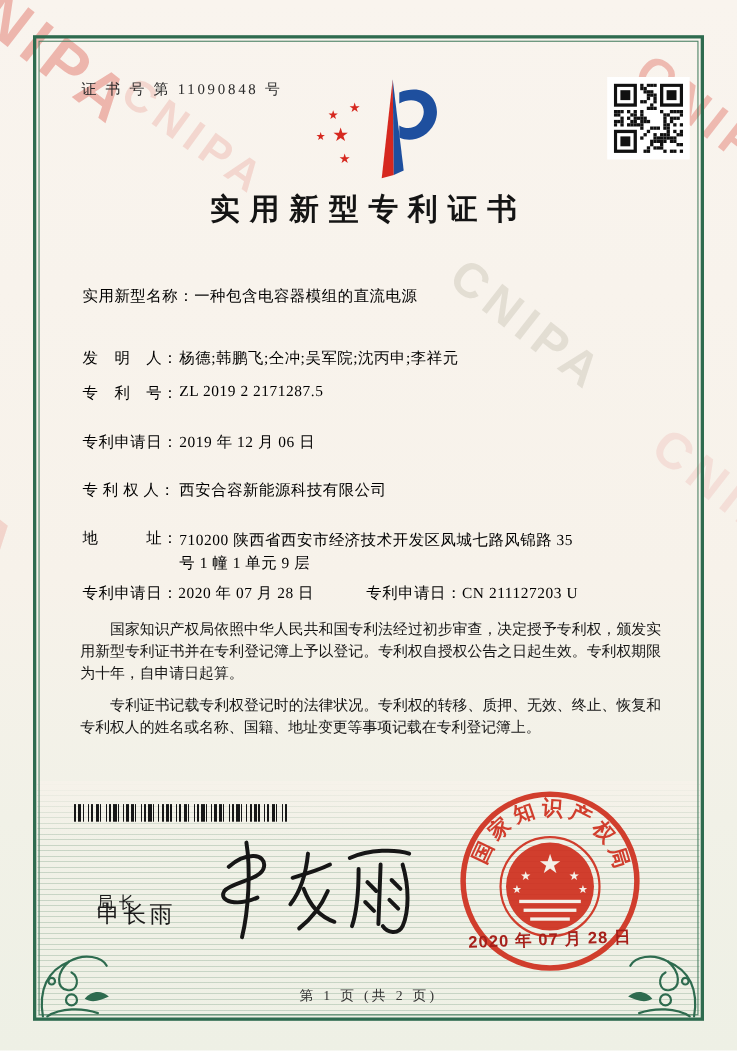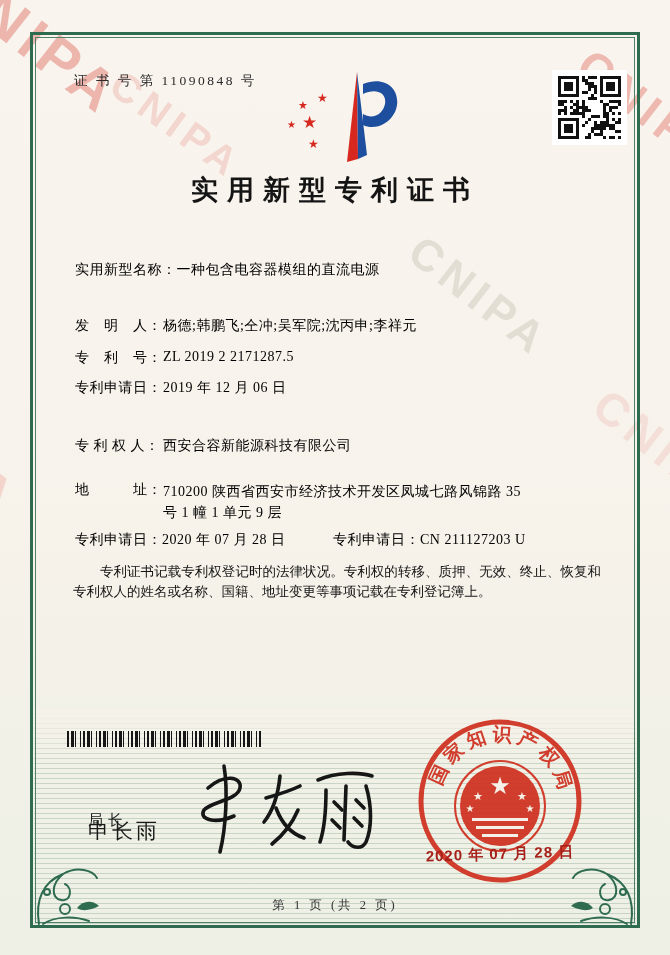--- a/index.html
+++ b/index.html
@@ -39,21 +39,21 @@
 
   .qr{position:absolute;left:552px;top:70px;width:75px;height:75px;background:#fff;
       padding:6px;box-sizing:border-box;}
 
   .title{position:absolute;left:0;top:172px;width:100%;text-align:center;
          font-size:27px;font-weight:bold;letter-spacing:9px;color:#141414;}
 
   .row{position:absolute;left:75px;font-size:14px;color:#000000;letter-spacing:.5px;}
   .row .lab{display:inline-block;min-width:88px;vertical-align:top;}
   .row .val{display:inline-block;vertical-align:top;}
-  .r1{top:261px;} .r2{top:305px;margin-top:12px;} .r3{top:349px;} .r4{top:379px;} .r5{top:437px;}
+  .r1{top:261px;} .r2{top:305px;margin-top:12px;} .r3{top:349px;} .r4{top:393px;} .r5{top:437px;}
   .r6{top:481px;} .r6 .val{width:440px;white-space:pre-line;line-height:21px;}
   .r7{top:531px;width:540px;}
   .r7 .pair2{position:absolute;left:258px;top:0;}
 
   .paras{position:absolute;left:73px;top:562px;width:528px;font-size:13.5px;
          line-height:20px;text-align:justify;color:#141414;}
   .paras p{margin:0 0 9px;text-indent:2em;}
 
   .barcode{position:absolute;left:67px;top:731px;width:194px;height:16px;
     background:repeating-linear-gradient(90deg,#161616 0 2px,transparent 2px 4px,
@@ -280,20 +280,21 @@
 号 1 幢 1 单元 9 层</span>
 </div>
 <div class="row r7">
   <span>专利申请日：</span><span>2020 年 07 月 28 日</span>
   <span class="pair2">
     <span>专利申请日：</span><span>CN 211127203 U</span>
   </span>
 </div>
 
 <div class="paras">
+  <p>国家知识产权局依照中华人民共和国专利法经过初步审查，决定授予专利权，颁发实用新型专利证书并在专利登记簿上予以登记。专利权自授权公告之日起生效。专利权期限为十年，自申请日起算。</p>
   <p>专利证书记载专利权登记时的法律状况。专利权的转移、质押、无效、终止、恢复和专利权人的姓名或名称、国籍、地址变更等事项记载在专利登记簿上。</p>
 </div>
 
 <div class="barcode"></div>
 
 <div class="officer-title">局长</div>
 <div class="officer-name">申长雨</div>
 
 <svg class="sig" viewBox="0 0 205 112">
   <g fill="none" stroke="#161616" stroke-width="3.6" stroke-linecap="round">

